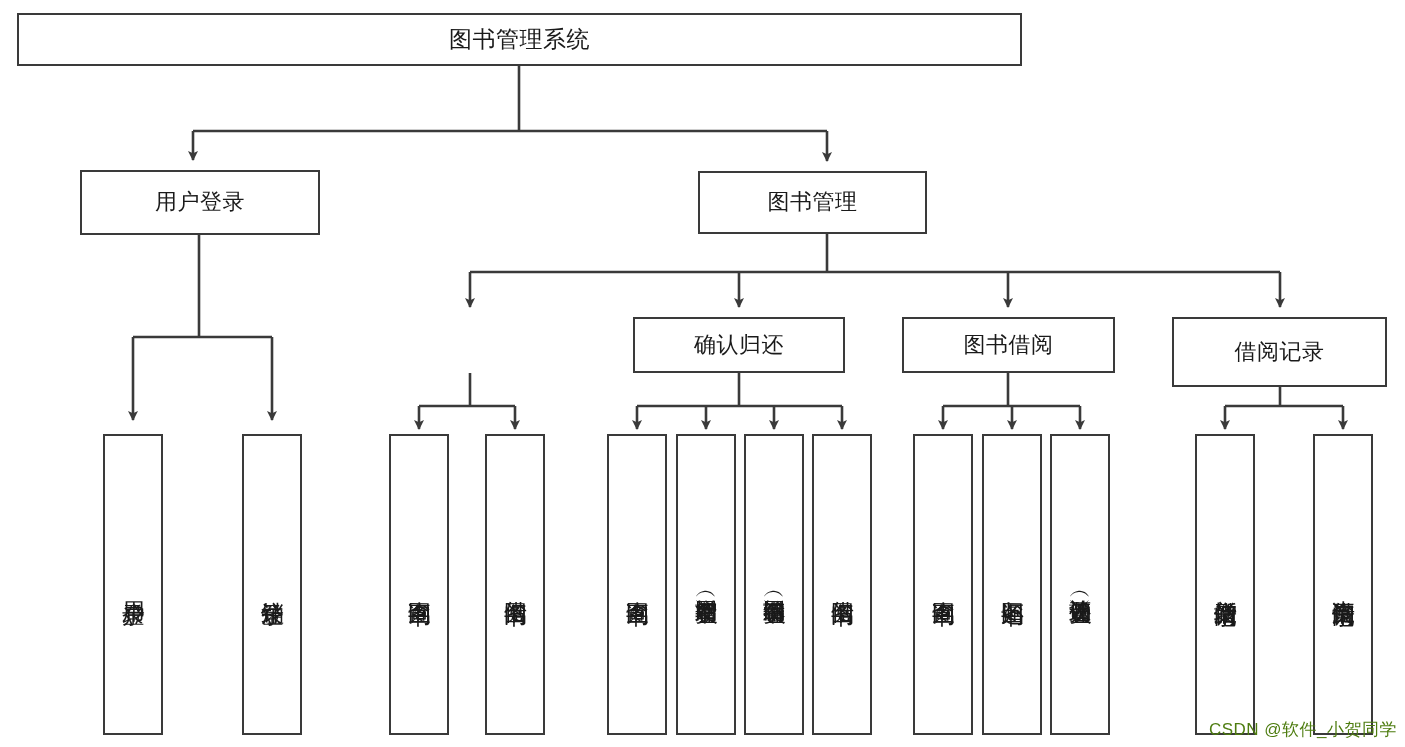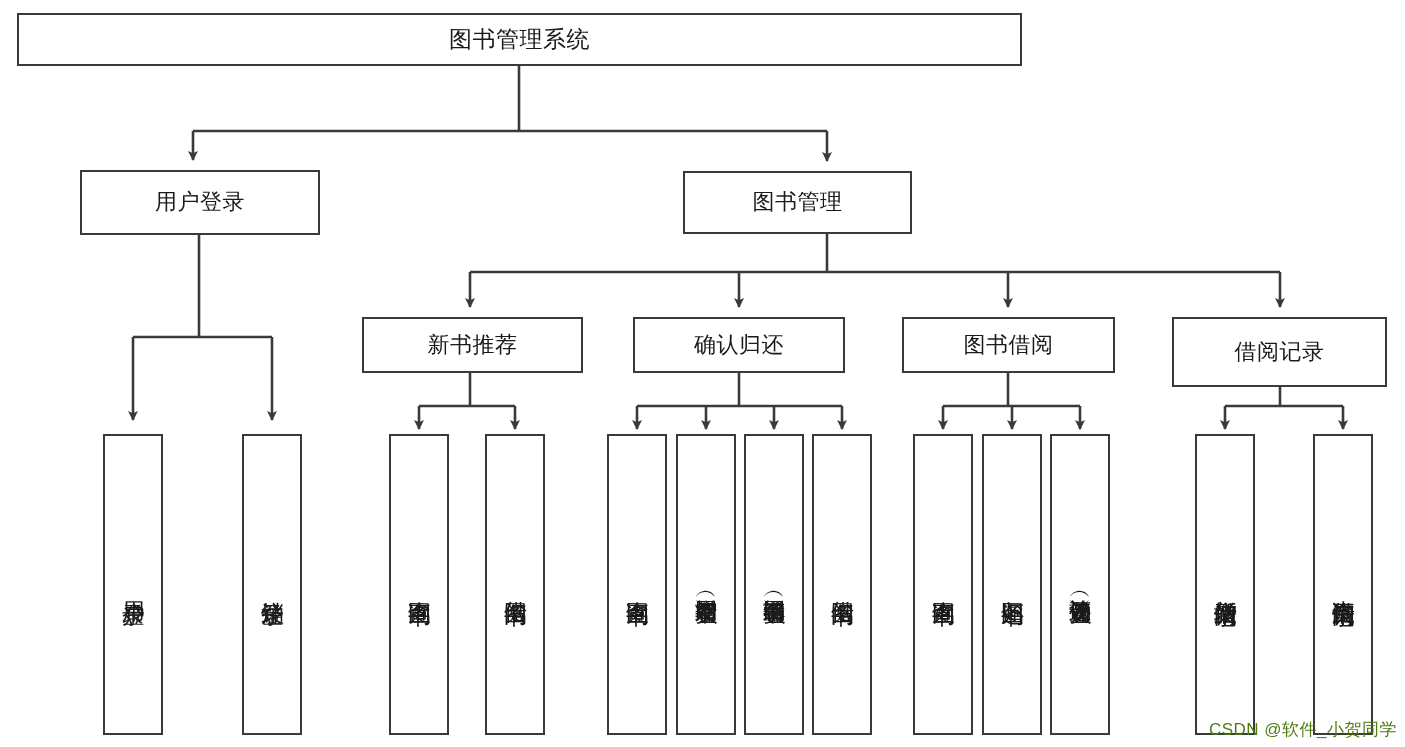--- a/index.html
+++ b/index.html
@@ -133,27 +133,24 @@
     </g>
   </svg>
 
   <div class="node-box root" style="left:17px; top:13px; width:1005px; height:53px;">
     <span class="node-label-h">图书管理系统</span>
   </div>
 
   <div class="node-box level1" style="left:80px; top:170px; width:240px; height:65px;">
     <span class="node-label-h">用户登录</span>
   </div>
-  <div class="node-box level1" style="left:683px; top:171px; width:229px; height:63px;">
+  <div class="node-box level1" style="left:698px; top:171px; width:229px; height:63px;">
     <span class="node-label-h">图书管理</span>
   </div>
 
-  <div class="node-box level2" style="left:362px; top:317px; width:221px; height:56px;">
-    <span class="node-label-h">新书推荐</span>
-  </div>
   <div class="node-box level2" style="left:633px; top:317px; width:212px; height:56px;">
     <span class="node-label-h">确认归还</span>
   </div>
   <div class="node-box level2" style="left:902px; top:317px; width:213px; height:56px;">
     <span class="node-label-h">图书借阅</span>
   </div>
   <div class="node-box level2" style="left:1172px; top:317px; width:215px; height:70px;">
     <span class="node-label-h">借阅记录</span>
   </div>
 

